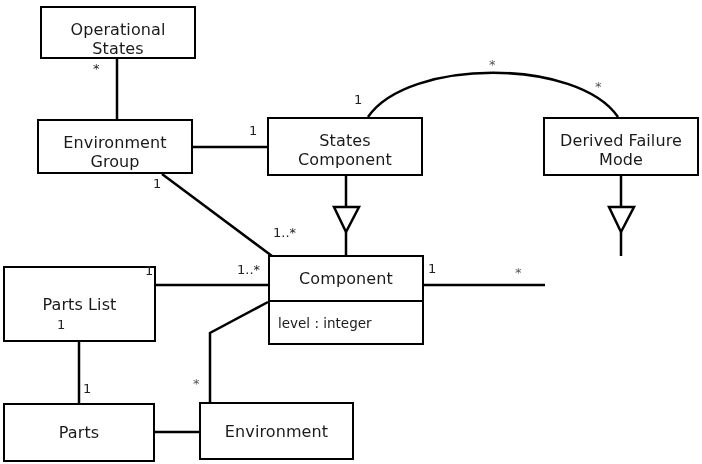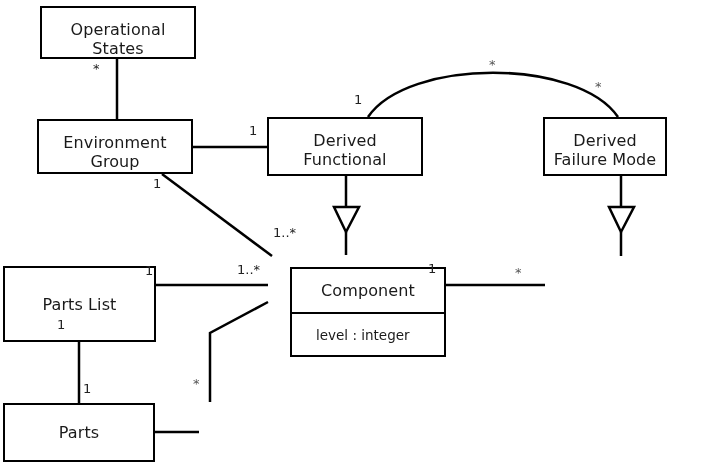--- a/index.html
+++ b/index.html
@@ -40,21 +40,21 @@
     font-size: 16px;
     color: #1a1a1a;
     letter-spacing: 0.1px;
     text-align: center;
     padding: 12px 4px;
   }
   .uml-attrs {
     border-top: 2.5px solid #000000;
     display: flex;
     align-items: center;
-    padding-left: 24px;
+    padding-left: 8px;
     font-size: 13.5px;
     color: #1a1a1a;
     height: 46px;
     box-sizing: border-box;
   }
   .mult {
     position: absolute;
     font-size: 13px;
     color: #222222;
     white-space: nowrap;
@@ -91,41 +91,44 @@
 
   <div class="uml-class" style="left: 40px; top: 6px; width: 156px; height: 53px;">
     <div class="uml-name">Operational States</div>
   </div>
 
   <div class="uml-class" style="left: 37px; top: 119px; width: 156px; height: 55px;">
     <div class="uml-name">Environment Group</div>
   </div>
 
   <div class="uml-class" style="left: 267px; top: 117px; width: 156px; height: 59px;">
-    <div class="uml-name">Derived Functional</div>
+    <div class="uml-name">States Component</div>
   </div>
 
-  <div class="uml-class" style="left: 543px; top: 117px; width: 124px; height: 59px; align-items: center;">
+  <div class="uml-class" style="left: 543px; top: 117px; width: 156px; height: 59px; align-items: center;">
     <div class="uml-name">Derived Failure Mode</div>
   </div>
 
   <div class="uml-class" style="left: 3px; top: 256px; width: 153px; height: 76px; margin-top: 10px;">
     <div class="uml-name">Parts List</div>
   </div>
 
-  <div class="uml-class" style="left: 268px; top: 267px; width: 156px; height: 90px; margin-left: 22px;">
+  <div class="uml-class" style="left: 268px; top: 255px; width: 156px; height: 90px;">
     <div class="uml-name">Component</div>
     <div class="uml-attrs">level : integer</div>
   </div>
 
 
   <div class="uml-class" style="left: 3px; top: 403px; width: 152px; height: 59px;">
     <div class="uml-name">Parts</div>
   </div>
 
+  <div class="uml-class" style="left: 199px; top: 402px; width: 155px; height: 58px;">
+    <div class="uml-name">Environment</div>
+  </div>
 
   <span class="mult" style="left: 93px; top: 62px;">*</span>
   <span class="mult" style="left: 249px; top: 124px;">1</span>
   <span class="mult" style="left: 153px; top: 177px;">1</span>
   <span class="mult" style="left: 273px; top: 226px;">1..*</span>
   <span class="mult" style="left: 354px; top: 93px;">1</span>
   <span class="mult faint" style="left: 489px; top: 58px;">*</span>
   <span class="mult faint" style="left: 595px; top: 80px;">*</span>
   <span class="mult" style="left: 145px; top: 264px;">1</span>
   <span class="mult" style="left: 237px; top: 263px;">1..*</span>

